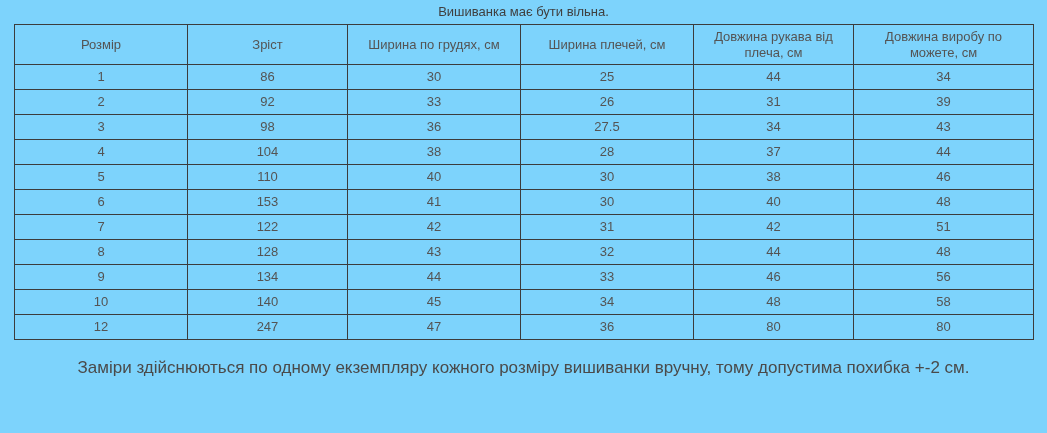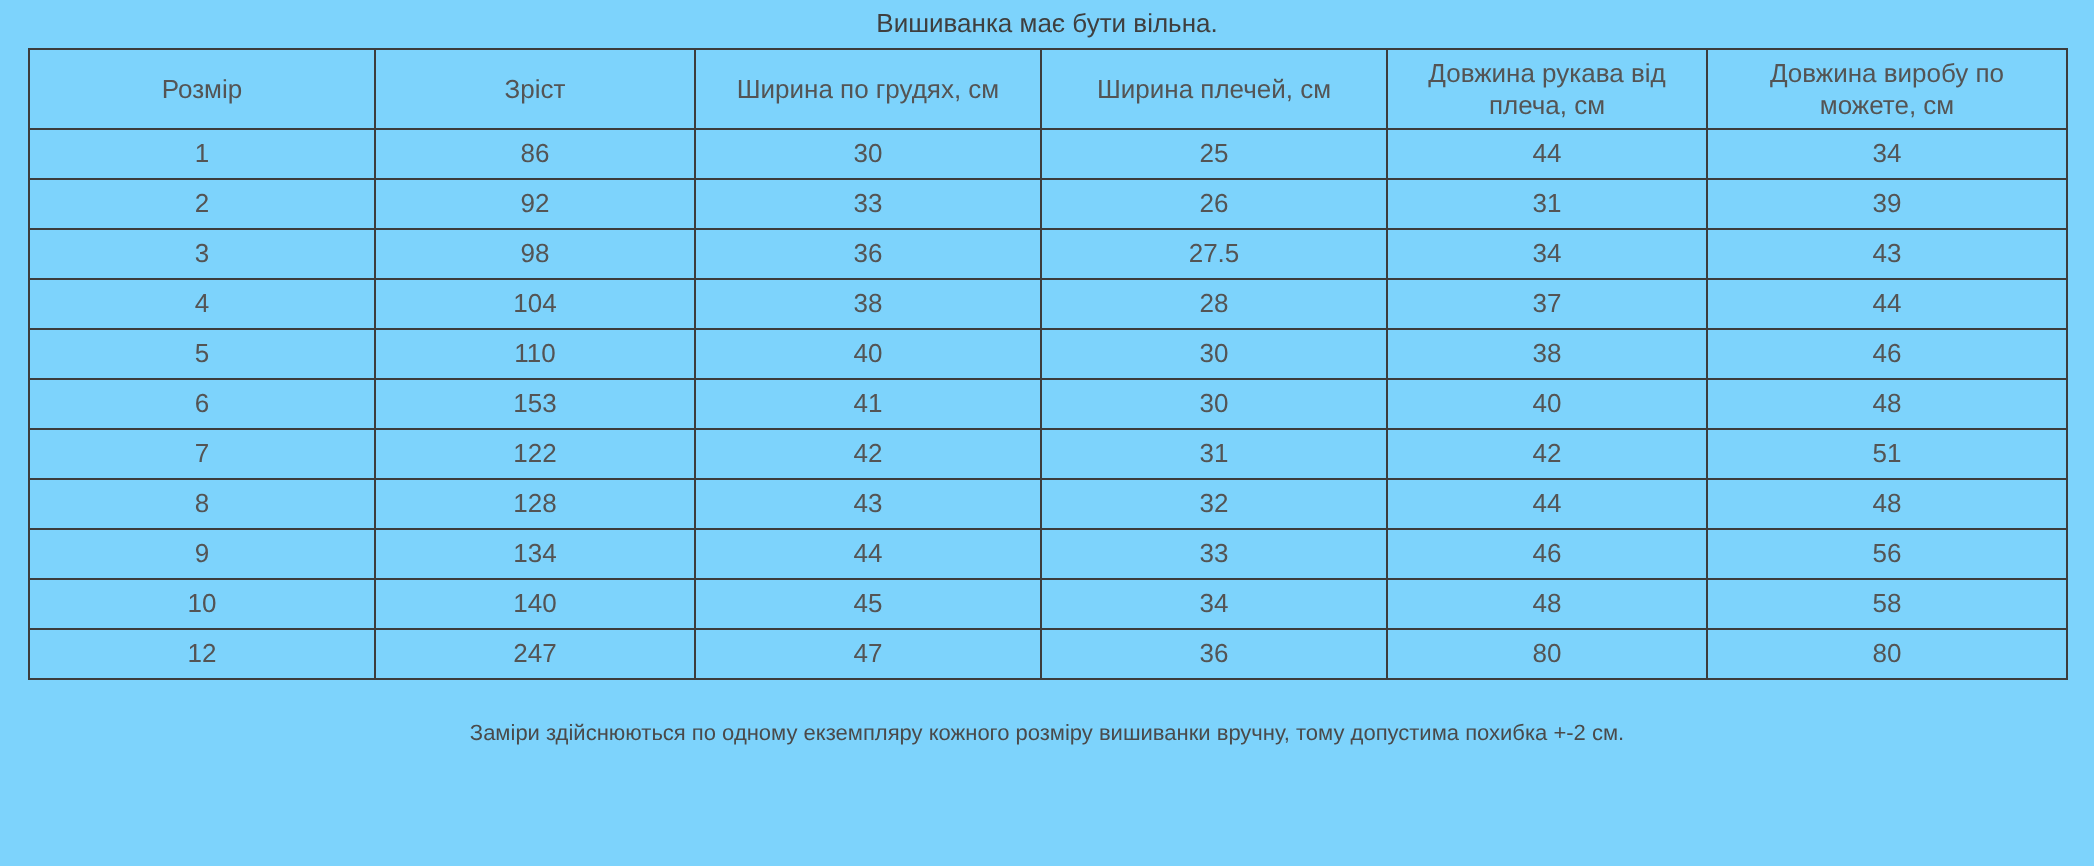--- a/index.html
+++ b/index.html
@@ -44,21 +44,21 @@
     height: 40px;
   }
   table.size-table tbody td {
     height: 25px;
   }
   .footnotes {
     margin-top: 8px;
   }
   .footnote {
     text-align: center;
-    font-size: 11px;
+    font-size: 17px;
     line-height: 23px;
     color: #4a4a4a;
   }
 </style>
 </head>
 <body>
 
 <div class="page">
   <div class="page-title">Вишиванка має бути вільна.</div>
 

